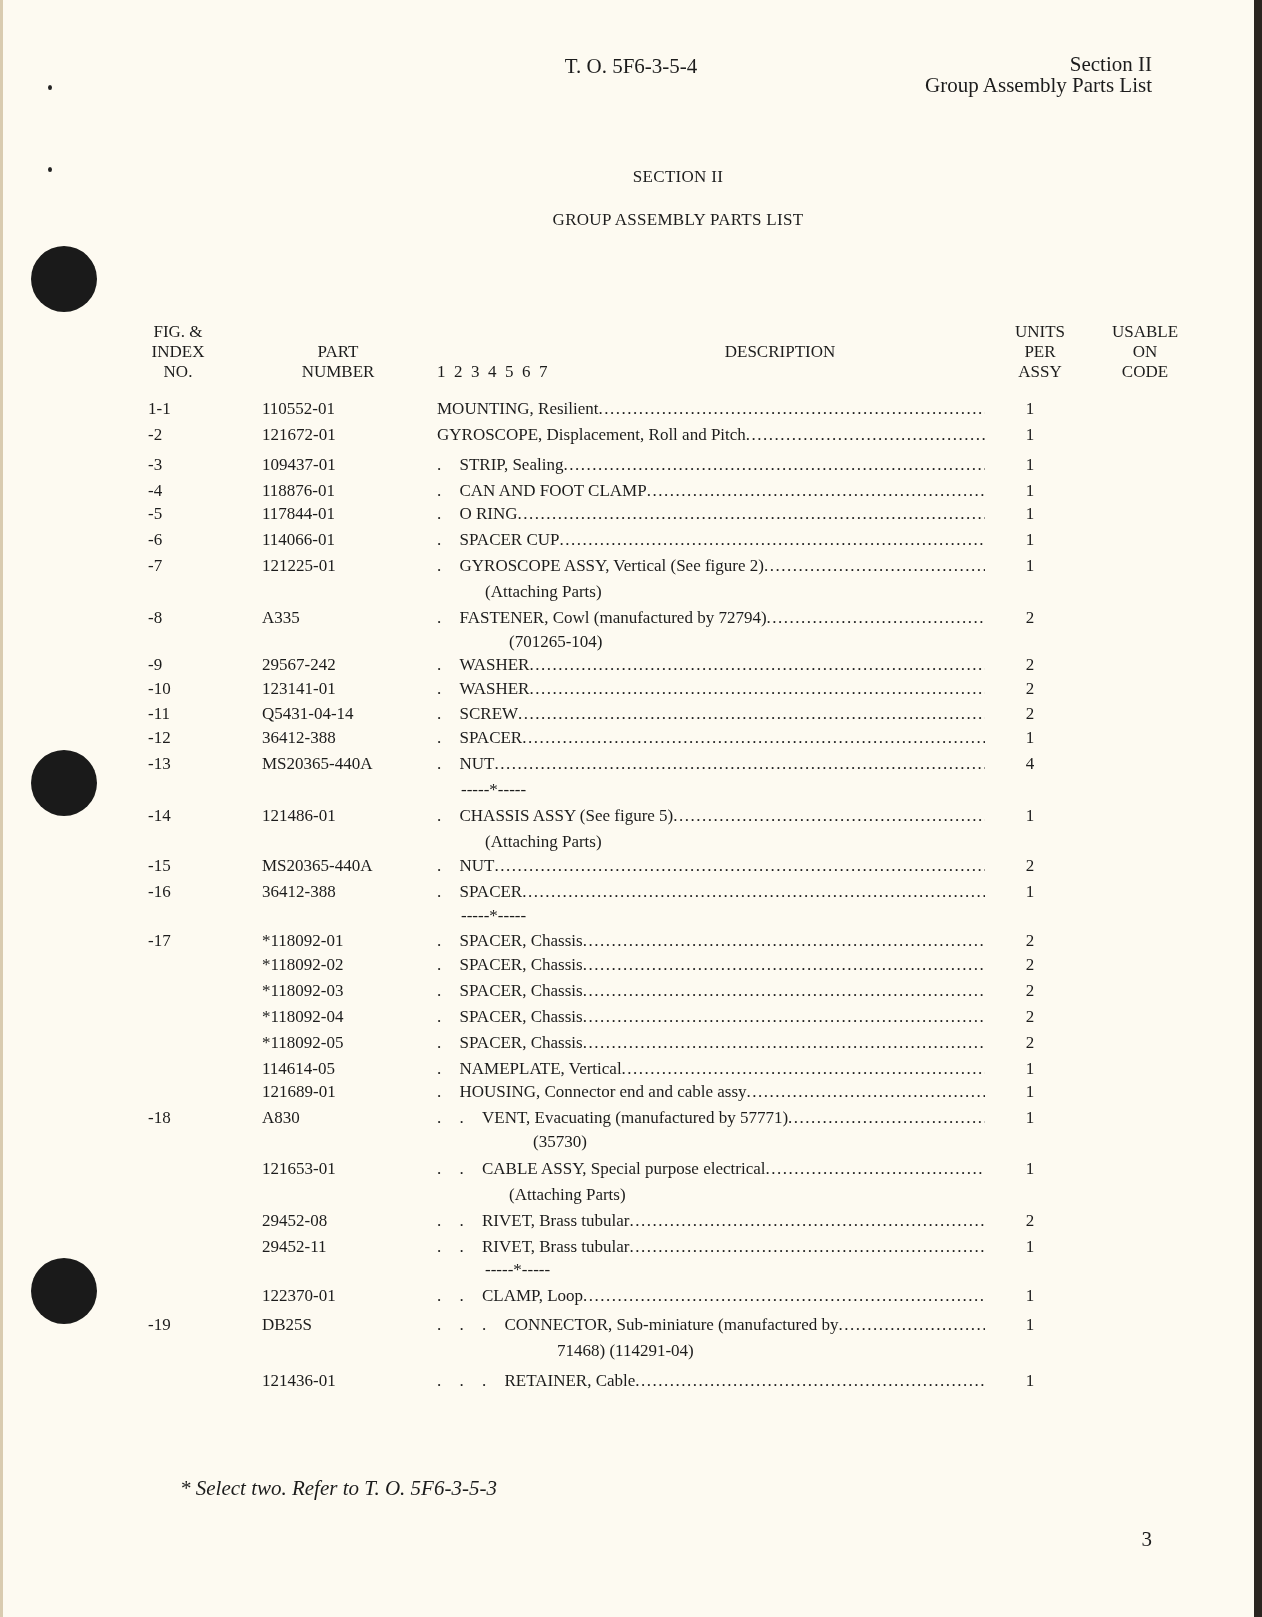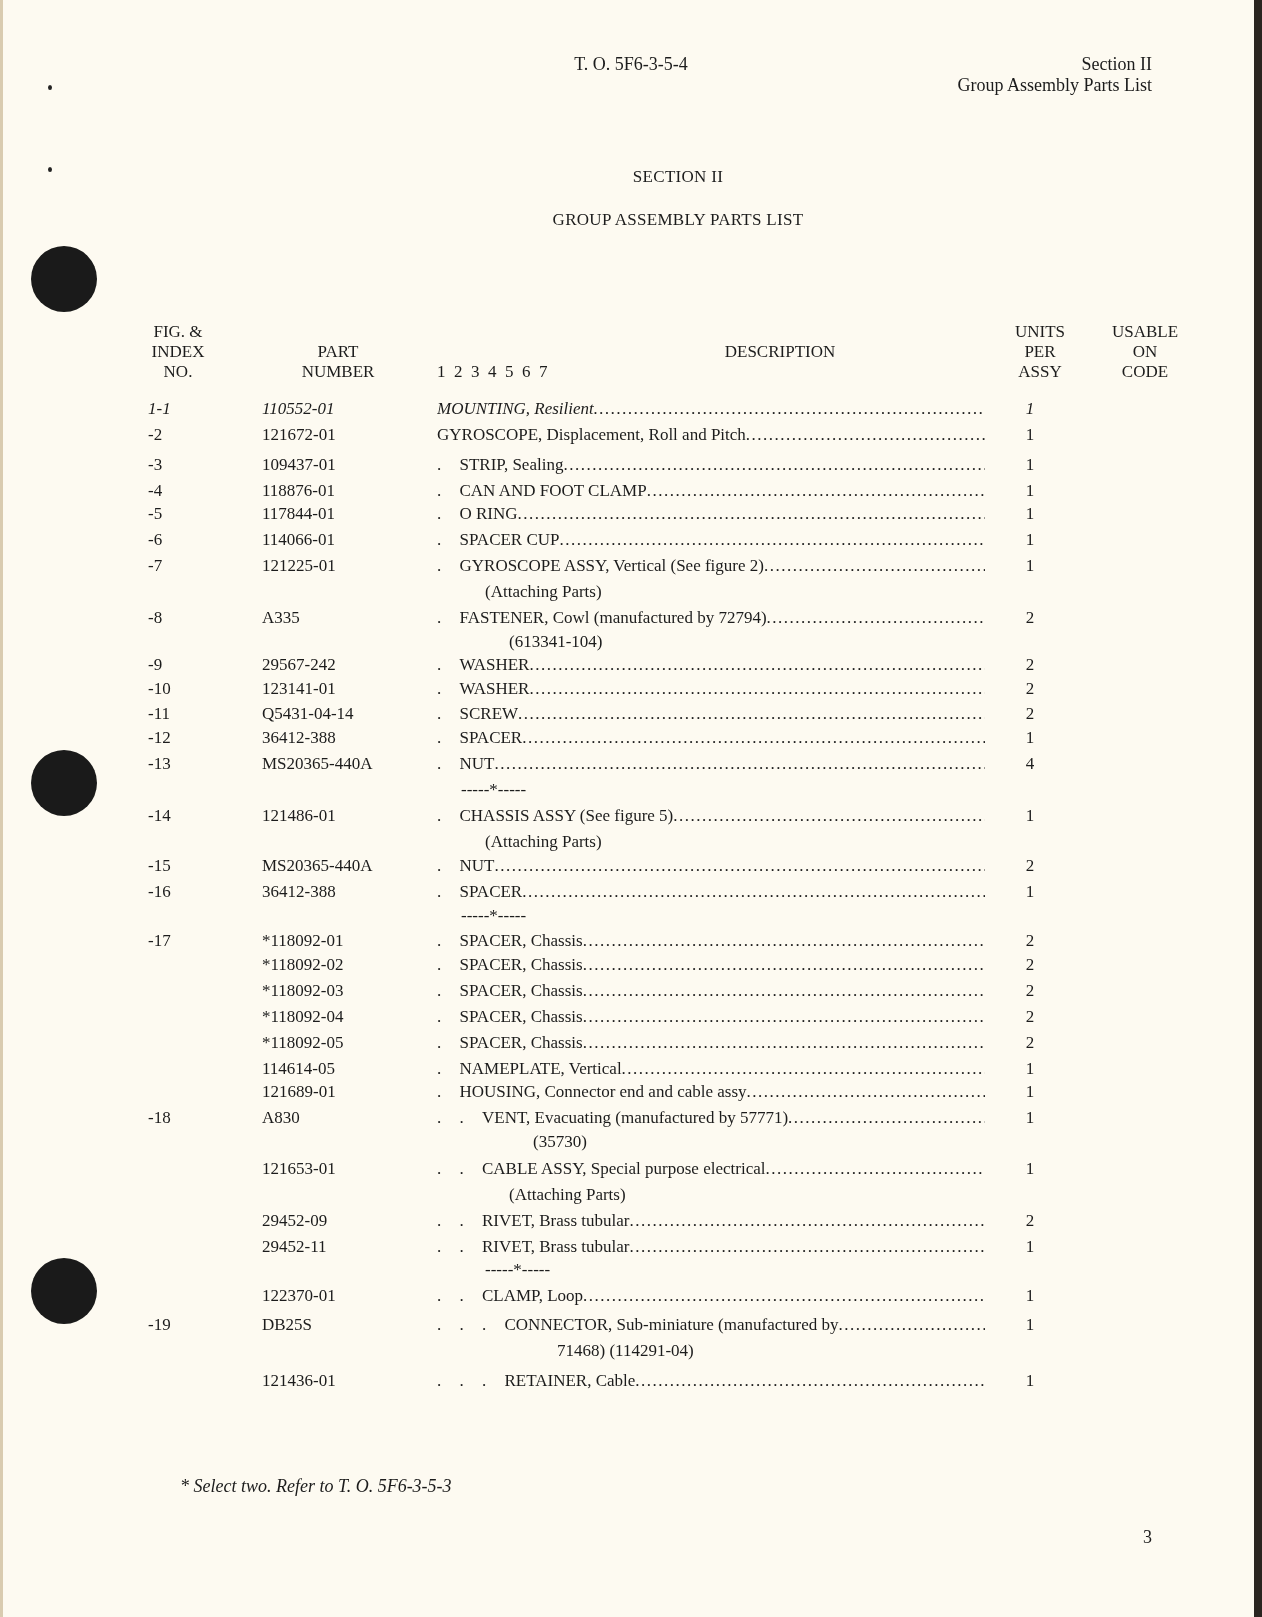--- a/index.html
+++ b/index.html
@@ -7,21 +7,21 @@
       width: 1262px; height: 1617px;
       background: #fdfaf1;
       position: relative; overflow: hidden;
       font-family: "Liberation Serif", "DejaVu Serif", serif;
       color: #1c1c1c;
     }
     .edge-right { position:absolute; right:0; top:0; width:8px; height:1617px; background:#2a2520; }
     .edge-left { position:absolute; left:0; top:0; width:3px; height:1617px; background:#d9cbb0; }
     .hole { position:absolute; left:31px; width:66px; height:66px; border-radius:50%; background:#1a1a1a; }
     .speck { position:absolute; left:48px; width:4px; height:5px; border-radius:50%; background:#222; }
-    .abs { position:absolute; font-size:18px; }
+    .abs { position:absolute; font-size:21px; }
     .hdr-center { left:0; width:1262px; text-align:center; }
     .hdr-right { right:110px; text-align:right; line-height:21px; }
     .title { left:0; width:1356px; text-align:center; font-size:17px; letter-spacing:0.3px; }
     .colhead { position:absolute; font-size:17px; line-height:20px; text-align:center; }
     .row { position:absolute; left:0; width:1262px; height:22px; font-size:17px; line-height:22px; }
     .row .idx { position:absolute; left:148px; width:60px; }
     .row .pn { position:absolute; left:262px; width:150px; }
     .row .desc { position:absolute; left:437px; width:548px; display:flex; white-space:nowrap; overflow:hidden; }
     .row .desc .txt { flex: 0 0 auto; }
     .row .desc .leader { flex: 1 1 auto; overflow:hidden; letter-spacing:1.5px; }
@@ -65,21 +65,21 @@
   <div>PER</div>
   <div>ASSY</div>
 </div>
 <div class="colhead" style="left:1100px; top:322px; width:90px">
   <div>USABLE</div>
   <div>ON</div>
   <div>CODE</div>
 </div>
 
 <div id="rows">
-    <div class="row" style="top: 398px; font-style: italic;">
+    <div class="row" style="top: 398px;">
       <span class="idx">1-1</span>
       <span class="pn">110552-01</span>
       <span class="desc">
         <span class="txt" style="padding-left: 0px;">MOUNTING, Resilient</span>
         <span class="leader"> ........................................................................................................................</span>
       </span>
       <span class="qty">1</span>
     </div>
     <div class="row" style="top: 424px;">
       <span class="idx">-2</span>
@@ -155,21 +155,21 @@
         <span class="txt" style="white-space: pre; letter-spacing: 7px;">. </span>
         <span class="txt" style="padding-left: 0px; font-family: Liberation Serif, serif;">FASTENER, Cowl (manufactured by 72794)</span>
         <span class="leader"> ........................................................................................................................</span>
       </span>
       <span class="qty">2</span>
     </div>
     <div class="row" style="top: 631px;">
       <span class="idx"></span>
       <span class="pn"></span>
       <span class="desc">
-        <span class="txt" style="padding-left: 72px;">(613341-104)</span>
+        <span class="txt" style="padding-left: 72px;">(701265-104)</span>
       </span>
       <span class="qty"></span>
     </div>
     <div class="row" style="top: 654px;">
       <span class="idx">-9</span>
       <span class="pn">29567-242</span>
       <span class="desc">
         <span class="txt" style="white-space: pre; letter-spacing: 7px;">. </span>
         <span class="txt" style="padding-left: 0px;">WASHER</span>
         <span class="leader"> ........................................................................................................................</span>
@@ -371,21 +371,21 @@
     <div class="row" style="top: 1184px;">
       <span class="idx"></span>
       <span class="pn"></span>
       <span class="desc">
         <span class="txt" style="padding-left: 72px;">(Attaching Parts)</span>
       </span>
       <span class="qty"></span>
     </div>
     <div class="row" style="top: 1210px;">
       <span class="idx"></span>
-      <span class="pn">29452-09</span>
+      <span class="pn">29452-08</span>
       <span class="desc">
         <span class="txt" style="white-space: pre; letter-spacing: 7px;">. . </span>
         <span class="txt" style="padding-left: 0px;">RIVET, Brass tubular</span>
         <span class="leader"> ........................................................................................................................</span>
       </span>
       <span class="qty">2</span>
     </div>
     <div class="row" style="top: 1236px;">
       <span class="idx"></span>
       <span class="pn">29452-11</span>

